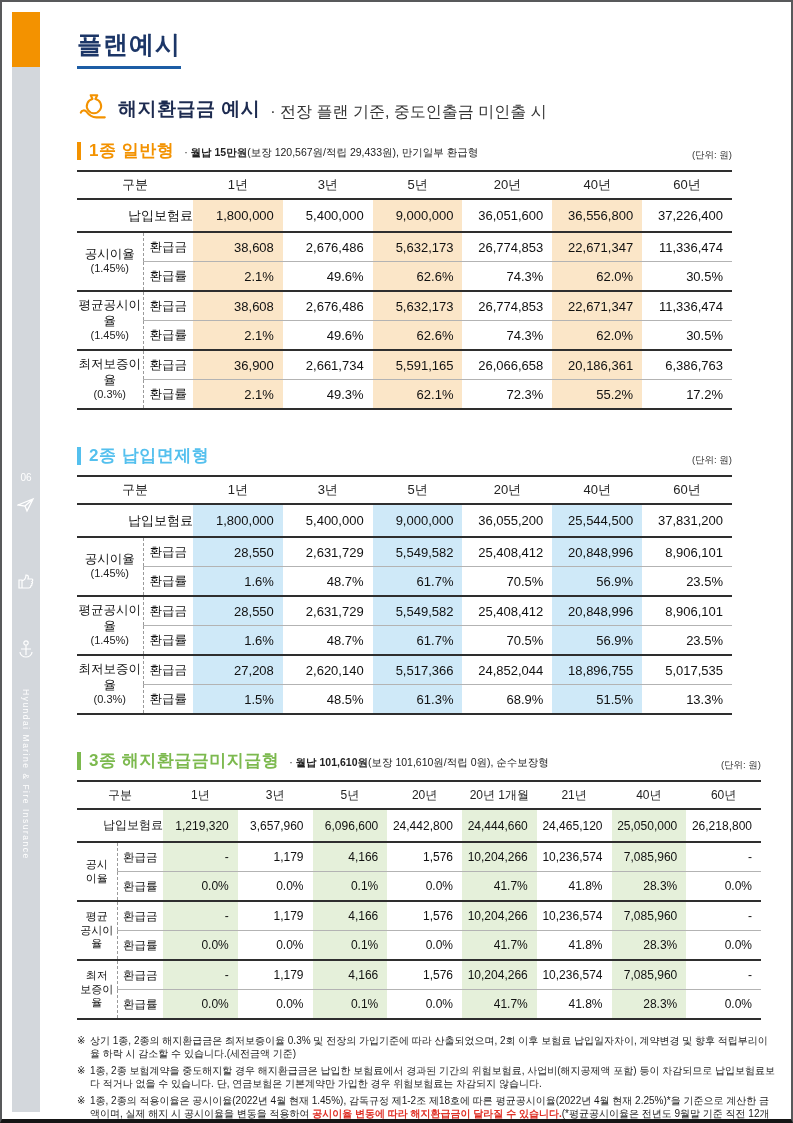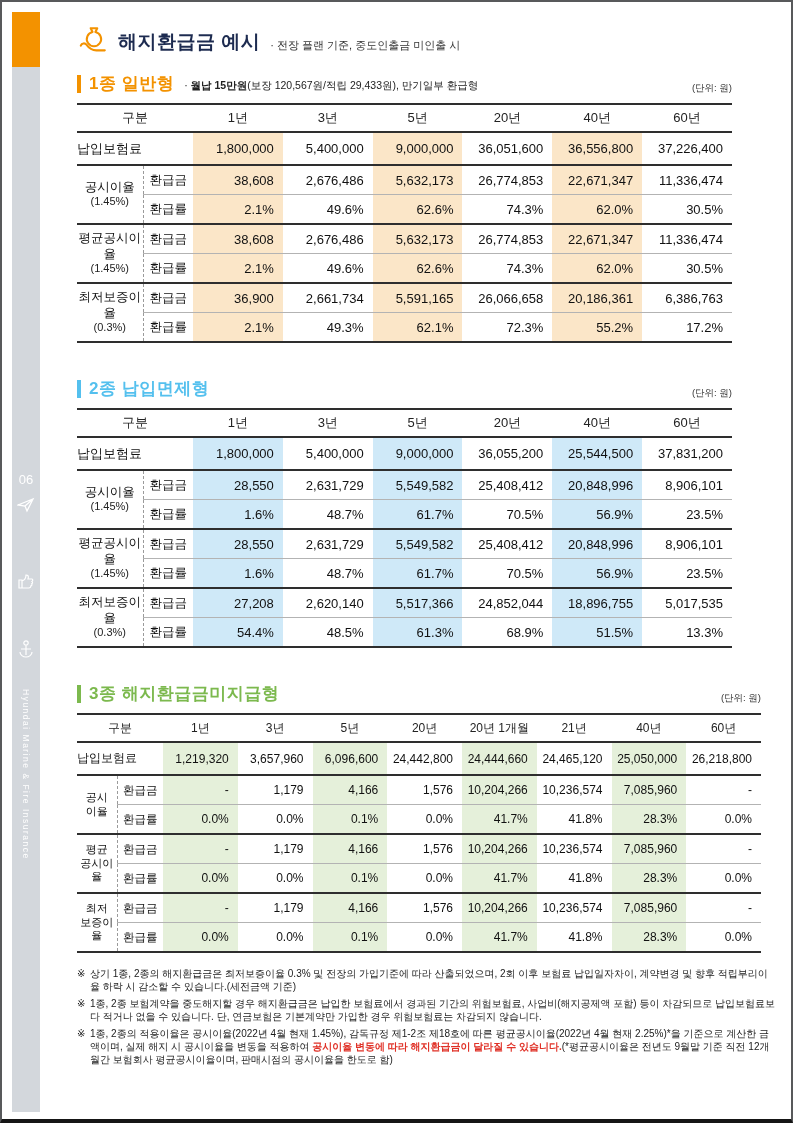--- a/index.html
+++ b/index.html
@@ -3,51 +3,51 @@
 <meta charset="utf-8">
 <style>
   html,body{margin:0;padding:0;background:#fff;overflow:hidden;}
   .page{position:relative;width:793px;height:1123px;box-sizing:border-box;
     border:2px solid #58595b;border-bottom:4px solid #151515;background:#fff;
     font-family:"Liberation Sans","DejaVu Sans",sans-serif;overflow:hidden;}
   
   .sidebar{position:absolute;left:10px;top:10px;width:28px;height:1100px;}
   .sidebar-orange{height:55px;background:#f39200;}
   .sidebar-gray{position:relative;height:1045px;background:#d3d7dc;}
-  .page-num{position:absolute;top:405px;width:100%;text-align:center;color:#fff;font-size:13px;}
+  .page-num{position:absolute;top:405px;width:100%;text-align:center;color:#fff;font-size:10px;}
   .side-icon{position:absolute;width:100%;text-align:center;}
   .side-icon svg{display:inline-block;}
   .vert-text{position:absolute;top:622px;left:50%;transform:translateX(-50%);
     writing-mode:vertical-rl;color:#fff;font-size:8.5px;letter-spacing:1.5px;white-space:nowrap;}
   
   .content{position:absolute;left:75px;top:0;width:684px;}
   .page-title{display:inline-block;margin:26px 0 0 0;font-size:25px;font-weight:bold;
     color:#1c3667;letter-spacing:1px;border-bottom:3px solid #1d5da5;padding-bottom:5px;}
   .main-header{display:flex;align-items:center;margin-top:22px;}
   .main-header h2{margin:0 0 0 8px;font-size:19px;color:#1d2b50;letter-spacing:.5px;}
-  .main-sub{margin-left:10px;font-size:11px;color:#333;padding-top:6px;}
+  .main-sub{margin-left:10px;font-size:16px;color:#333;padding-top:6px;}
   
   .section{margin-top:34px;}
   .section.first{margin-top:12px;}
   .section-header{position:relative;display:flex;align-items:center;}
   .sec-bar{width:4px;height:18px;margin-right:8px;}
   .sec-title{font-size:17px;font-weight:bold;letter-spacing:.5px;}
   .sec-sub{margin-left:10px;font-size:10.5px;color:#222;padding-top:4px;}
   .sec-sub b{font-size:10.5px;}
   .unit{position:absolute;right:0;bottom:0;font-size:9.5px;color:#333;}
   
   table.plan-table{border-collapse:collapse;table-layout:fixed;margin-top:8px;
     border-top:2px solid #2e2e2e;border-bottom:2px solid #2e2e2e;}
   .plan-table th{font-weight:normal;color:#222;font-size:13px;height:26px;
     border-bottom:2px solid #2e2e2e;text-align:center;padding:0;margin-top:48px;}
   .plan-table td{font-size:13px;color:#111;height:28px;padding:0;}
   .plan-table.t3 td{font-size:12px;}
   .plan-table.t3 th{font-size:12px;}
   .num{text-align:right;padding-right:9px !important;}
-  .lbl{text-align:left;}
+  .lbl{text-align:right;}
   .premium td{height:31px;border-bottom:2px solid #2e2e2e;}
   td.thin{border-bottom:1px solid #b3b3b3;}
   td.heavy{border-bottom:2px solid #2e2e2e;}
   td.grp-label{border-right:1px dashed #9a9a9a;text-align:center;font-size:12.5px;line-height:1.25;}
   .plan-table.t3 td.grp-label{font-size:11px;}
   .grp-line2{font-size:11px;color:#222;}
   td.sub-lbl{text-align:center;font-size:12.5px;}
   .plan-table.t3 td.sub-lbl{font-size:11.5px;}
   td.hl{background:var(--hl);}
   
@@ -80,20 +80,21 @@
         <svg width="18" height="20" viewBox="0 0 18 20">
             <circle cx="9" cy="4" r="2.2" fill="none" stroke="#fff" stroke-width="1.2"></circle>
             <path d="M9 6.5 V16 M4 10 h10 M3 13 c0 3 3 5 6 5 s6-2 6-5" fill="none" stroke="#fff" stroke-width="1.2"></path>
           </svg>
       </div>
       <div class="vert-text">Hyundai Marine &amp; Fire Insurance</div>
     </div>
   </div>
 
   <div class="content">
+    <h1 class="page-title">플랜예시</h1>
 
     <div class="main-header">
       <span>
         <svg width="33" height="32" viewBox="0 0 34 34">
           <path d="M14 4.5 h7 l-2 4 a7.6 7.6 0 1 1 -3 0 Z" fill="none" stroke="#f39200" stroke-width="2.2" stroke-linejoin="round"></path>
           <path d="M3.5 23 c1 -3 4.5 -3 6 -1 c2.5 3.5 6 6 10.5 6 h9" fill="none" stroke="#f39200" stroke-width="2.2" stroke-linecap="round"></path>
         </svg>
       </span>
       <h2>해지환급금 예시</h2>
       <span class="main-sub">· 전장 플랜 기준, 중도인출금 미인출 시</span>
@@ -298,34 +299,35 @@
                 <td class="sub-lbl thin">환급금</td>
                 <td class="num thin hl">27,208</td>
                 <td class="num thin">2,620,140</td>
                 <td class="num thin hl">5,517,366</td>
                 <td class="num thin">24,852,044</td>
                 <td class="num thin hl">18,896,755</td>
                 <td class="num thin">5,017,535</td>
               </tr>
               <tr>
                 <td class="sub-lbl heavy">환급률</td>
-                <td class="num heavy hl">54.4%</td>
+                <td class="num heavy hl">1.5%</td>
                 <td class="num heavy">48.5%</td>
                 <td class="num heavy hl">61.3%</td>
                 <td class="num heavy">68.9%</td>
                 <td class="num heavy hl">51.5%</td>
                 <td class="num heavy">13.3%</td>
               </tr>
             </tbody>
           </table>
         </div>
         <div class="section">
           <div class="section-header" style="width: 684px;">
             <span class="sec-bar" style="background: rgb(124, 185, 78);"></span>
             <span class="sec-title" style="color: rgb(124, 185, 78);">3종 해지환급금미지급형</span>
+            <span class="sec-sub"><span>· </span><b>월납 101,610원</b><span>(보장 101,610원/적립 0원), 순수보장형</span></span>
             <span class="unit">(단위: 원)</span>
           </div>
           <table class="plan-table t3" style="width: 684px; --hl: #e5f0da;">
             <colgroup>
               <col style="width: 40px;">
               <col style="width: 46px;">
               <col style="width: 74.75px;">
               <col style="width: 74.75px;">
               <col style="width: 74.75px;">
               <col style="width: 74.75px;">

